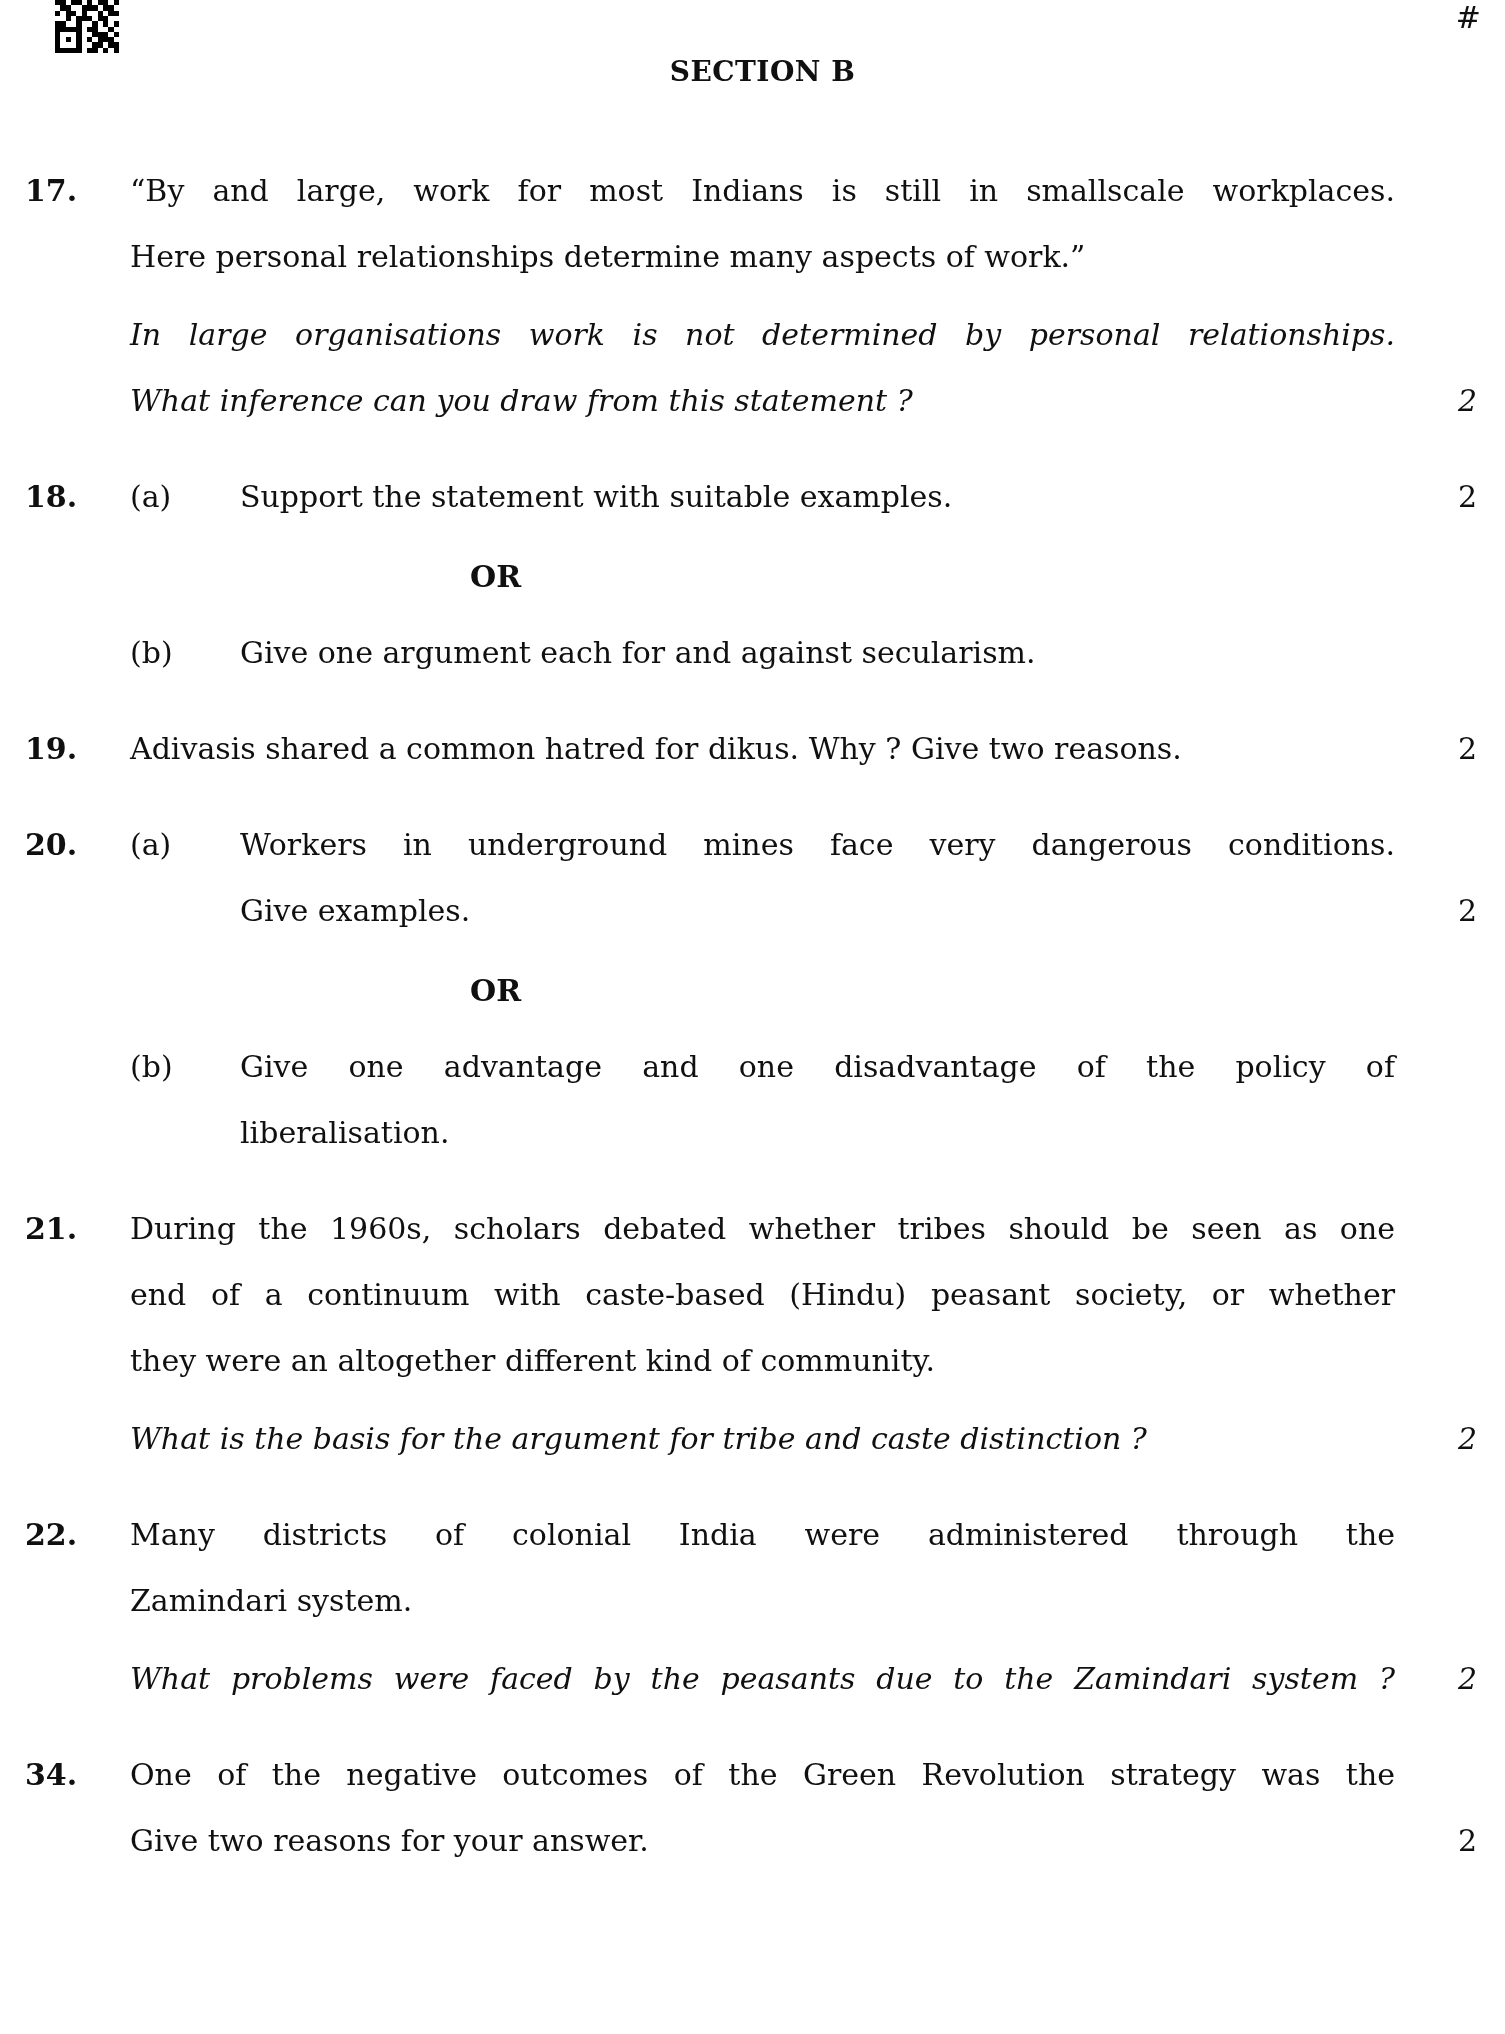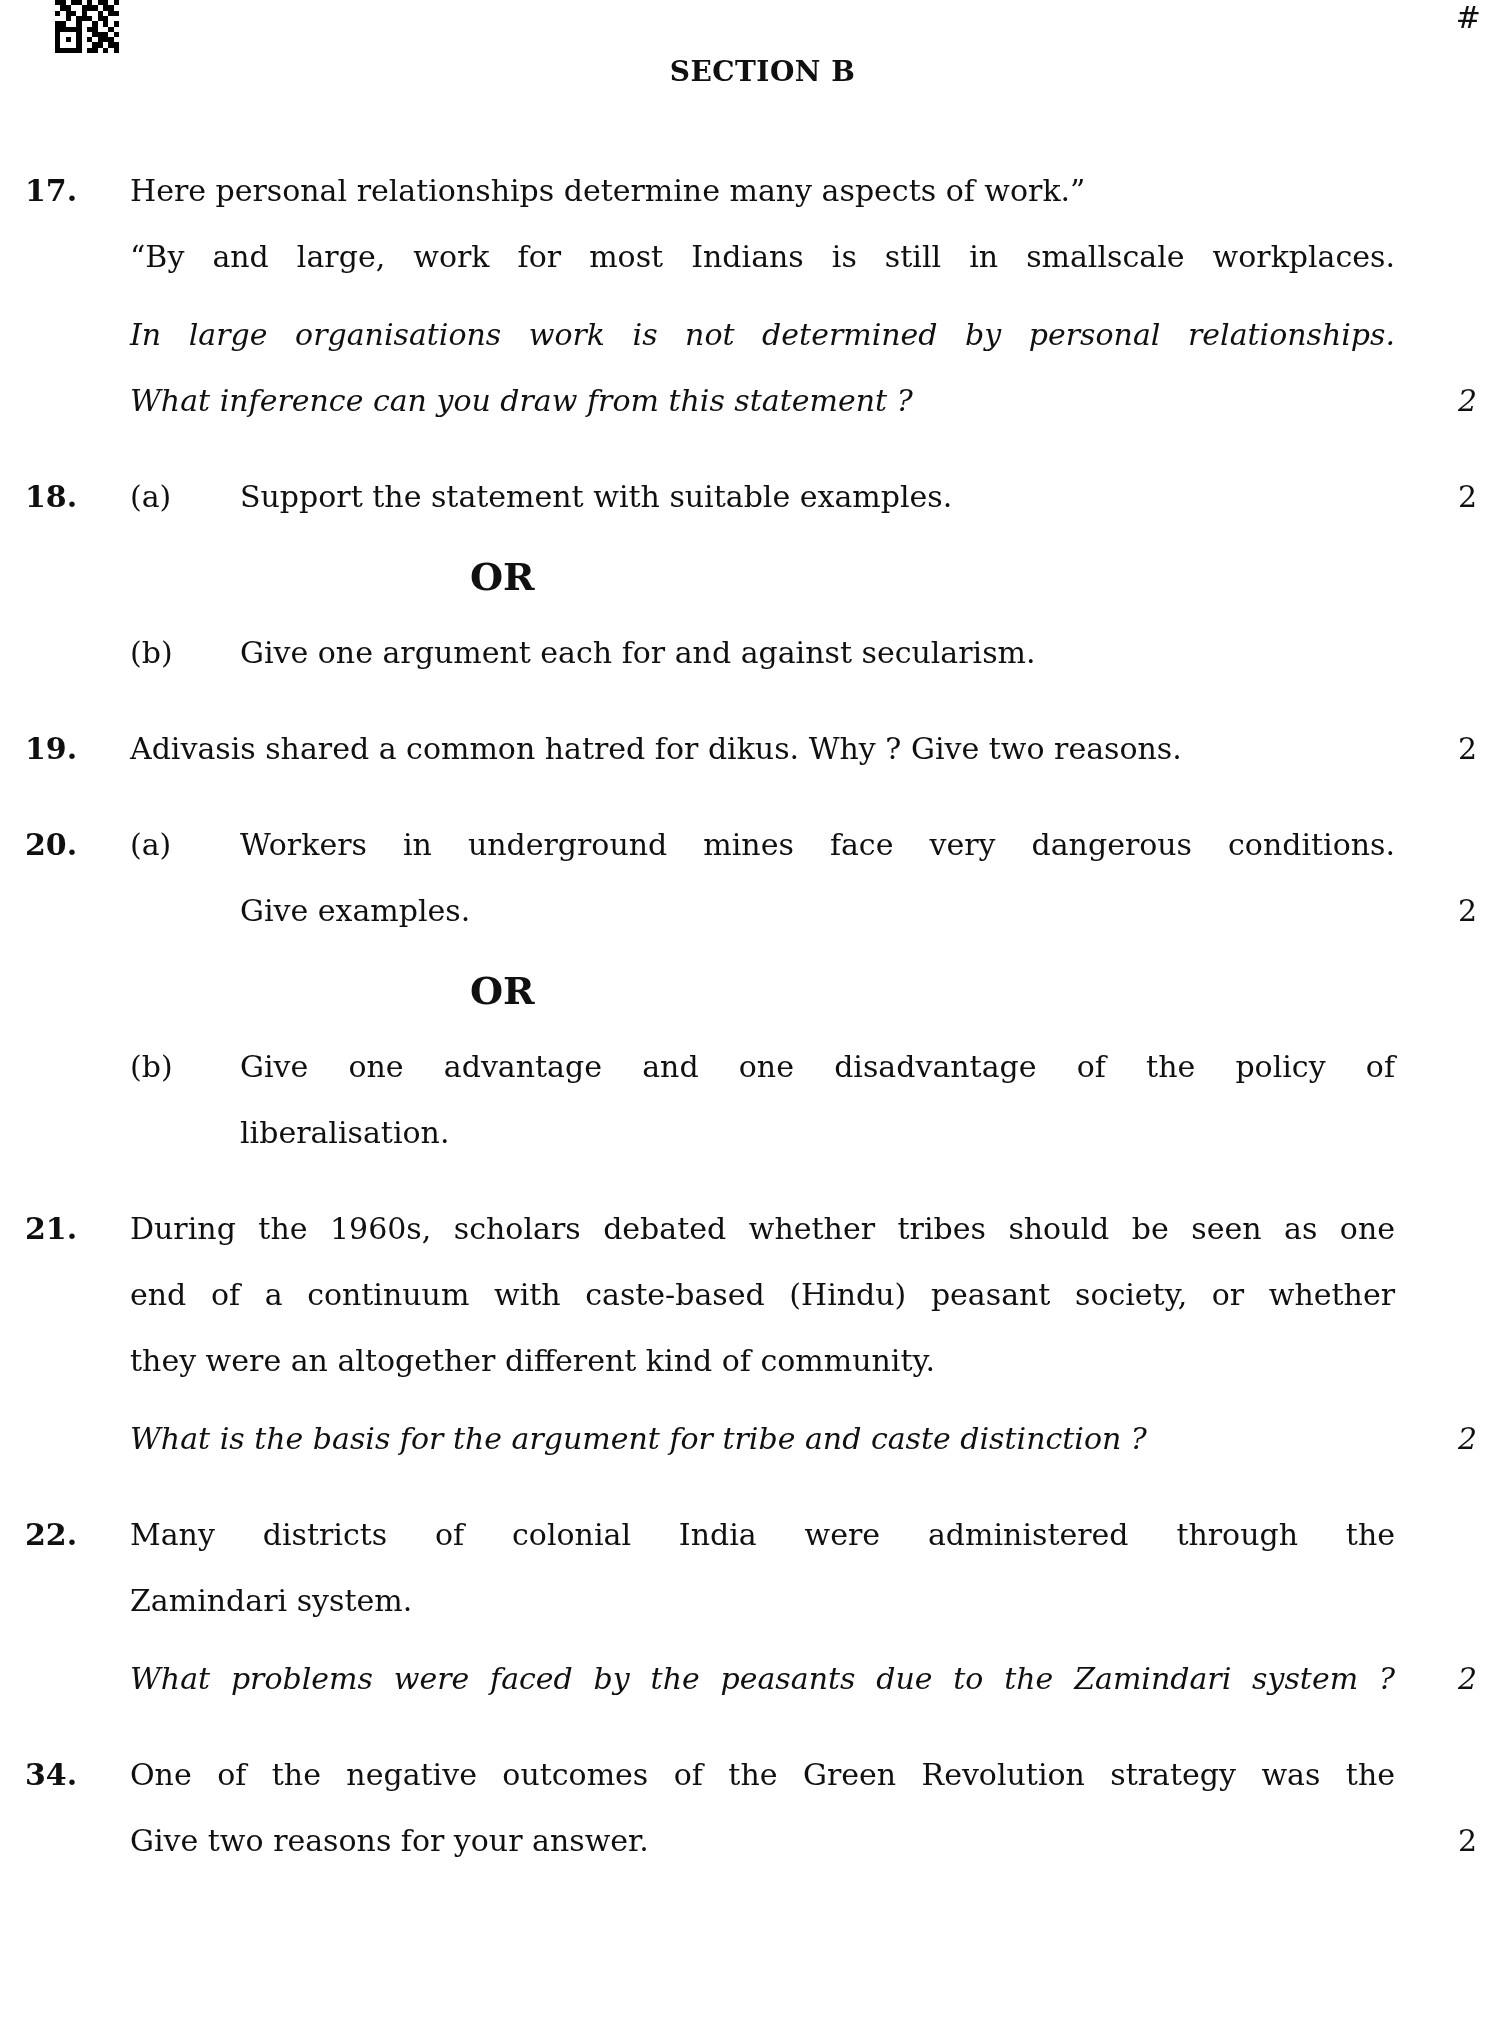--- a/index.html
+++ b/index.html
@@ -18,21 +18,21 @@
   .question { position:relative; margin-top:30px; font-size:30px; }
   .question.first { margin-top:66px; }
   .qnum {
     position:absolute; left:-105px; top:0; font-weight:700; line-height:66px;
   }
   .para + .para { margin-top:12px;font-style:italic; }
   .line { position:relative; line-height:66px; text-align:left; }
   .line.j { text-align:justify; text-align-last:justify; }
   .sub { position:relative; padding-left:110px; }
   .slabel { position:absolute; left:0; top:0; line-height:66px; }
-  .or-row { font-weight:700; line-height:66px; margin:14px 0 10px 340px; font-size:38px; }
+  .or-row { font-weight:700; line-height:66px; margin:14px 0 10px 340px; font-size:30px; }
   .marks { position:absolute; right:-82px; top:0; line-height:66px; }
 </style>
 </head>
 <body>
 
 <div class="page">
 
   <svg class="qr" id="qr-svg" viewBox="0 0 12 10" preserveAspectRatio="none" shape-rendering="crispEdges" xmlns="http://www.w3.org/2000/svg">
       <rect x="0" y="0" width="1" height="1" fill="#000"></rect>
       <rect x="1" y="0" width="1" height="1" fill="#000"></rect>
@@ -108,22 +108,22 @@
 
   <div class="hash">#</div>
 
   <div class="content">
 
     <div class="section-title">SECTION B</div>
 
     <div class="question first">
       <span class="qnum">17.</span>
       <div class="para">
+        <div class="line j">“By and large, work for most Indians is still in smallscale workplaces.</div>
         <div class="line">Here personal relationships determine many aspects of work.”</div>
-        <div class="line j">“By and large, work for most Indians is still in smallscale workplaces.</div>
       </div>
       <div class="para">
         <div class="line j">In large organisations work is not determined by personal relationships.</div>
         <div class="line">
           <span>What inference can you draw from this statement ?</span>
           <span class="marks">2</span>
         </div>
       </div>
     </div>
 

